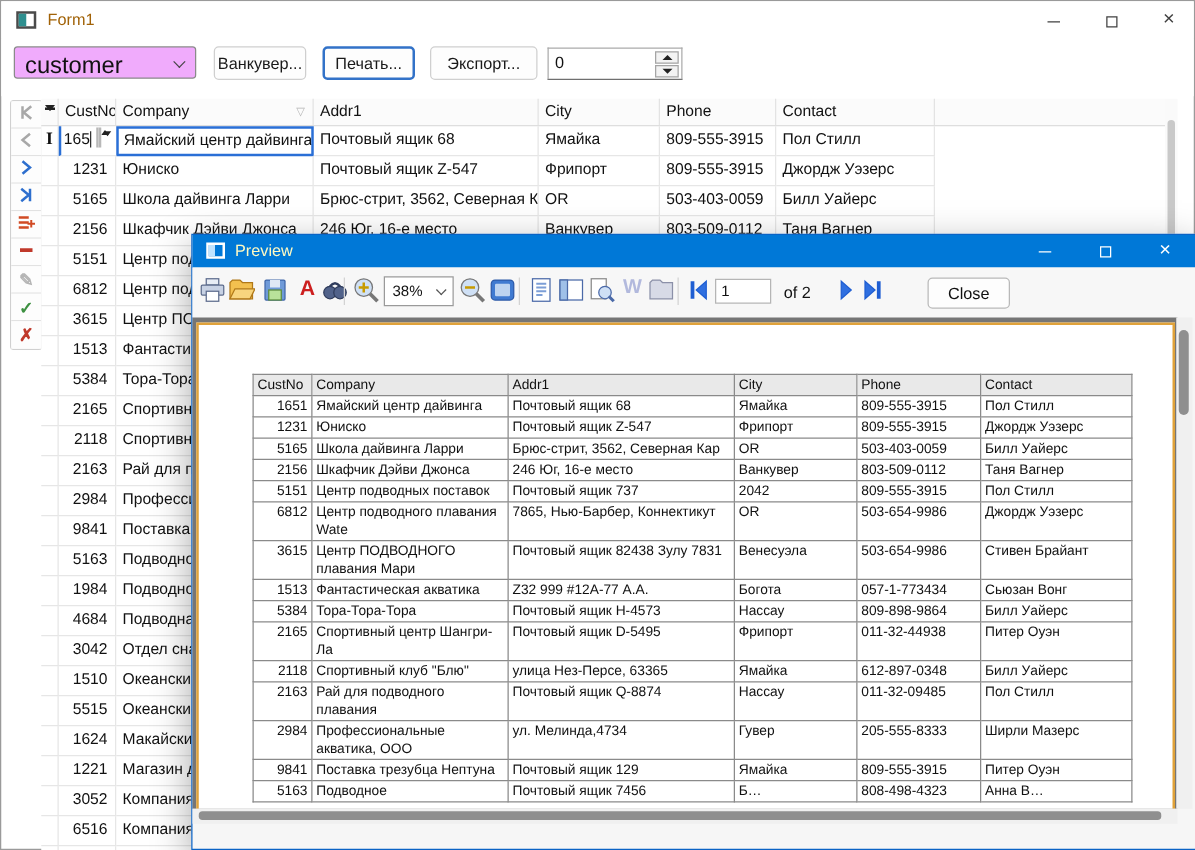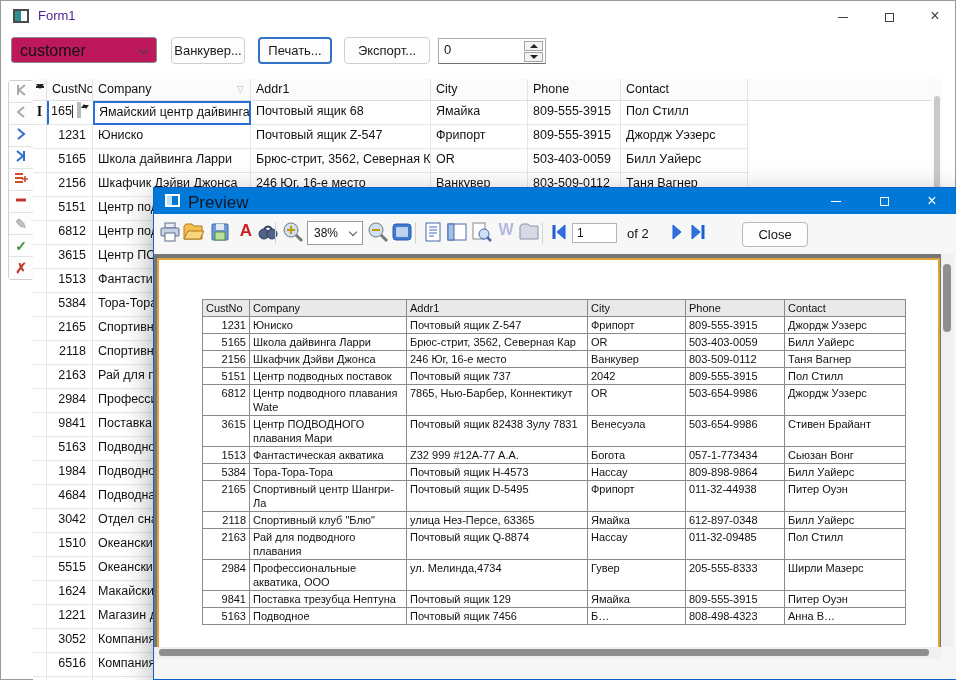--- a/index.html
+++ b/index.html
@@ -3,28 +3,28 @@
 <meta charset="utf-8">
 <style>
   * { margin:0; padding:0; box-sizing:border-box; font-family:"Liberation Sans", sans-serif; }
   html,body { width:956px; height:680px; overflow:hidden; background:#e8e8e8; }
   #stage { position:relative; width:956px; height:680px; background:#ffffff; border:1px solid #9a9a9a; }
 
   
   .titlebar { position:absolute; left:0; top:0; width:100%; height:30px; background:#ffffff; }
   .app-icon { position:absolute; left:12px; top:8px; width:16px; height:14px; border:2px solid #4a4a4a; background:#ffffff; }
   .app-icon::before { content:""; position:absolute; left:0; top:0; width:6px; height:10px; background:#2e8f8f; }
-  .win-title { position:absolute; left:37px; top:7px; font-size:13px; color:#4c1d95; }
+  .win-title { position:absolute; left:37px; top:7px; font-size:13px; color:#a16207; }
   .winbtn { position:absolute; top:0; width:44px; height:30px; text-align:center; line-height:30px; color:#404040; font-size:14px; }
   .winbtn .bar { display:inline-block; width:10px; height:1px; background:#404040; vertical-align:middle; }
   .winbtn .sq  { display:inline-block; width:9px; height:9px; border:1px solid #404040; vertical-align:middle; }
 
   
   .m-toolbar { position:absolute; left:0; top:30px; width:100%; height:46px; background:#ffffff; }
-  .combo { position:absolute; left:10px; top:6px; width:146px; height:26px; background:#be185d; border:1px solid #8a8a8a; border-radius:3px; font-size:16px; color:#111; padding:4px 8px; }
+  .combo { position:absolute; left:10px; top:6px; width:146px; height:26px; background:#f0abfc; border:1px solid #8a8a8a; border-radius:3px; font-size:19px; color:#111; padding:4px 8px; }
   .combo .chev { position:absolute; right:9px; top:8px; width:7px; height:7px; border-right:1.5px solid #444; border-bottom:1.5px solid #444; transform:rotate(45deg); }
   .btn { position:absolute; top:6px; height:27px; background:#fdfdfd; border:1px solid #cfcfcf; border-radius:4px; font-size:13px; color:#1a1a1a; text-align:center; line-height:25px; }
   .btn.focused { border:2px solid #3272c8; line-height:23px; }
   .spinedit { position:absolute; left:437px; top:7px; width:108px; height:26px; background:#fff; border:1px solid #ababab; border-bottom-color:#6f6f6f; }
   .spinedit input { position:absolute; left:5px; top:3px; width:70px; border:0; outline:0; font-size:13px; color:#111; background:transparent; }
   .spinbtn { position:absolute; right:2px; width:19px; height:10px; background:#f3f3f3; border:1px solid #a5a5a5; }
   .spinbtn.up { top:2px; } .spinbtn.dn { top:13px; }
   .tri-up { position:absolute; left:5px; top:2px; width:0; height:0; border-left:4px solid transparent; border-right:4px solid transparent; border-bottom:4px solid #222; }
   .tri-dn { position:absolute; left:5px; top:2px; width:0; height:0; border-left:4px solid transparent; border-right:4px solid transparent; border-top:4px solid #222; }
 
@@ -63,21 +63,21 @@
 
   
   .m-scroll { position:absolute; left:931px; top:78px; width:10px; height:602px; background:#fafafa; }
   .m-thumb { position:absolute; left:2px; top:17px; width:6px; height:235px; background:#c9c9c9; border-radius:3px; }
 
   
   .preview { position:absolute; left:152px; top:186px; width:804px; height:493px; background:#f6f6f6; border:1px solid #0b63c5; box-shadow:0 10px 30px rgba(0,0,0,0.35); }
   .p-titlebar { position:absolute; left:0; top:0; width:100%; height:26px; background:#0078d7; }
   .p-icon { position:absolute; left:11px; top:6px; width:15px; height:13px; border:2px solid #ffffff; background:#0078d7; }
   .p-icon::before { content:""; position:absolute; left:0; top:0; width:5px; height:9px; background:#bfe3ff; }
-  .p-title { position:absolute; left:34px; top:5px; font-size:17px; color:#0f172a; }
+  .p-title { position:absolute; left:34px; top:5px; font-size:13px; color:#fef9c3; }
   .p-winbtn { position:absolute; top:0; width:40px; height:26px; text-align:center; line-height:26px; color:#fff; font-size:13px; }
   .p-winbtn .bar { display:inline-block; width:10px; height:1px; background:#fff; vertical-align:middle; }
   .p-winbtn .sq { display:inline-block; width:9px; height:9px; border:1px solid #fff; vertical-align:middle; }
 
   .p-toolbar { position:absolute; left:0; top:26px; width:100%; height:40px; background:#f7f7f7; }
   .tbi { position:absolute; top:7px; width:24px; height:24px; }
   .tbi svg { width:22px; height:22px; }
   .tb-sep { position:absolute; top:8px; width:1px; height:22px; background:#d3d3d3; }
   .zoom-combo { position:absolute; left:153px; top:7px; width:56px; height:24px; background:#fff; border:1px solid #9a9a9a; font-size:12px; padding:4px 0 0 6px; color:#111; }
   .zoom-combo .chev { position:absolute; right:6px; top:7px; width:6px; height:6px; border-right:1.5px solid #555; border-bottom:1.5px solid #555; transform:rotate(45deg); }
@@ -550,20 +550,28 @@
                 <th>CustNo</th>
                 <th>Company</th>
                 <th>Addr1</th>
                 <th>City</th>
                 <th>Phone</th>
                 <th>Contact</th>
               </tr>
             </thead>
             <tbody>
                 <tr>
+                  <td>1651</td>
+                  <td>Ямайский центр дайвинга</td>
+                  <td>Почтовый ящик 68</td>
+                  <td>Ямайка</td>
+                  <td>809-555-3915</td>
+                  <td>Пол Стилл</td>
+                </tr>
+                <tr>
                   <td>1231</td>
                   <td>Юниско</td>
                   <td>Почтовый ящик Z-547</td>
                   <td>Фрипорт</td>
                   <td>809-555-3915</td>
                   <td>Джордж Уэзерс</td>
                 </tr>
                 <tr>
                   <td>5165</td>
                   <td>Школа дайвинга Ларри</td>

